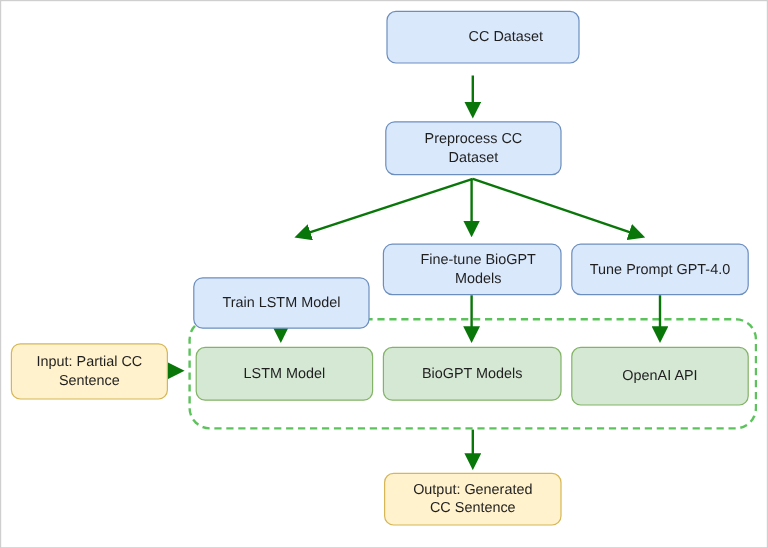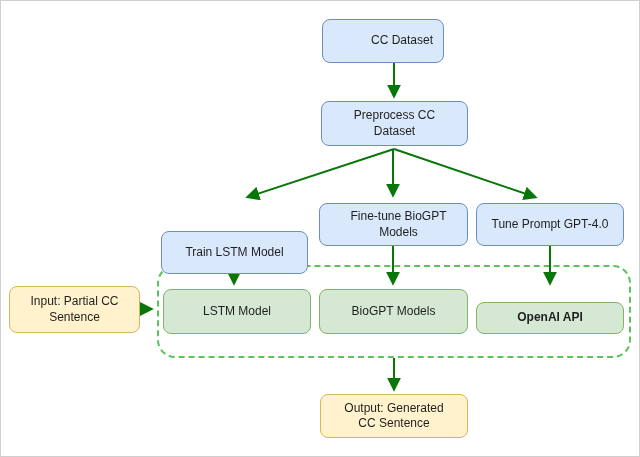--- a/index.html
+++ b/index.html
@@ -29,28 +29,28 @@
   .node-process { background: var(--process-fill); border: 1px solid var(--process-border); }
   .node-model   { background: var(--model-fill);   border: 1px solid var(--model-border); }
   .node-io      { background: var(--io-fill);      border: 1px solid var(--io-border); }
 
   .lbl { display: inline-block; }
   .w100 { max-width: 100px; }
   .w104 { max-width: 104px; margin-left: 10px; }
   .w110 { max-width: 110px; text-align: center; }
 
   
-  #n-cc        { left: 321px; top: 18px;  width: 122px; height: 44px; padding-left: 42px; }
+  #n-cc        { left: 321px; top: 8px;  width: 161px; height: 44px; padding-left: 42px; }
   #n-pre       { left: 320px; top: 100px; width: 147px; height: 45px; justify-content: center; }
   #n-train     { left: 160px; top: 202px; width: 147px; height: 43px; margin-top: 28px; }
   #n-finetune  { left: 318px; top: 202px; width: 149px; height: 43px; }
   #n-tune      { left: 475px; top: 202px; width: 148px; height: 43px; }
   #n-lstm      { left: 162px; top: 288px; width: 148px; height: 45px; }
   #n-biogpt    { left: 318px; top: 288px; width: 149px; height: 45px; justify-content: center; }
-  #n-openai    { left: 475px; top: 301px; width: 148px; height: 32px; font-weight: bold; }
+  #n-openai    { left: 475px; top: 288px; width: 148px; height: 49px; }
   #n-input     { left: 8px;   top: 285px; width: 131px; height: 47px; justify-content: center; }
   #n-output    { left: 319px; top: 393px; width: 148px; height: 44px; }
 
   #models-group {
     position: absolute;
     left: 156px; top: 264px; width: 474px; height: 93px;
     box-sizing: border-box;
     border: 2px dashed var(--group-border);
     border-radius: 18px;
     background: transparent;

